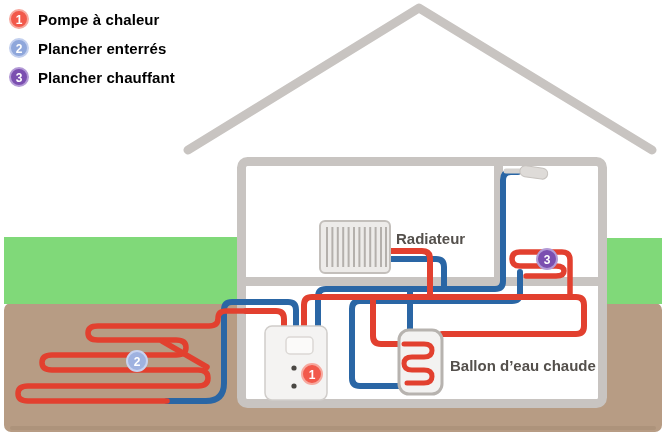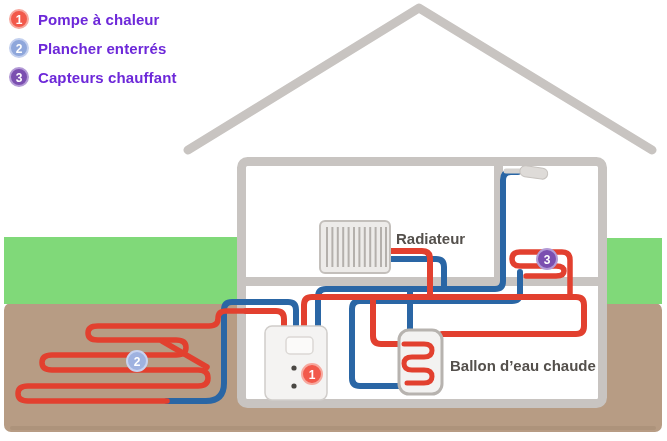--- a/index.html
+++ b/index.html
@@ -11,21 +11,21 @@
     overflow:hidden;
   }
   .stage svg.diagram{position:absolute;left:0;top:0;}
   .legend{
     position:absolute;left:8px;top:8px;
     display:flex;flex-direction:column;gap:7px;
     z-index:5;
   }
   .legend-row{display:flex;align-items:center;gap:8px;}
   .legend-label{
-    font-size:15px;font-weight:bold;color:#6d28d9;
+    font-size:15px;font-weight:bold;color:#000000;
     letter-spacing:.1px;
   }
   .badge-num{
     font:bold 12px "Liberation Sans",sans-serif;
     fill:#ffffff;text-anchor:middle;
   }
   .lbl{
     font:bold 15px "Liberation Sans",sans-serif;
     fill:#54504c;
   }
@@ -138,17 +138,17 @@
         <circle cx="11" cy="11" r="9" stroke-width="2" fill="#8fa7db" stroke="#c2cfee"></circle>
         <text x="11" y="15.5" class="badge-num">2</text>
       </svg>
       <span class="legend-label">Plancher enterrés</span>
     </div>
     <div class="legend-row">
       <svg width="22" height="22">
         <circle cx="11" cy="11" r="9" stroke-width="2" fill="#7b4fb0" stroke="#b39ad6"></circle>
         <text x="11" y="15.5" class="badge-num">3</text>
       </svg>
-      <span class="legend-label">Capteurs chauffant</span>
+      <span class="legend-label">Plancher chauffant</span>
     </div>
   </div>
 
 </div>
 
 </body></html>

